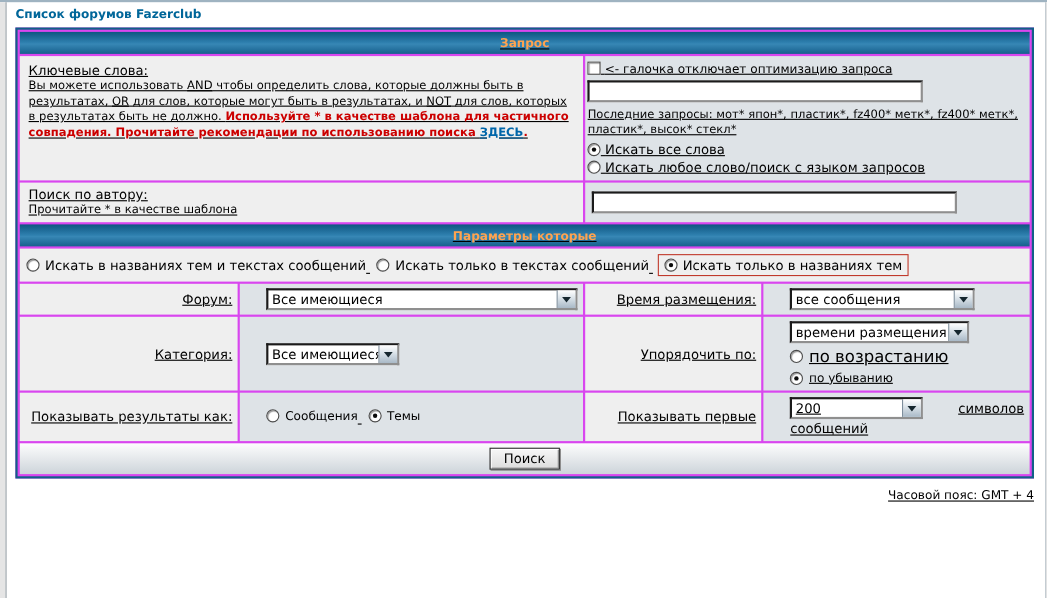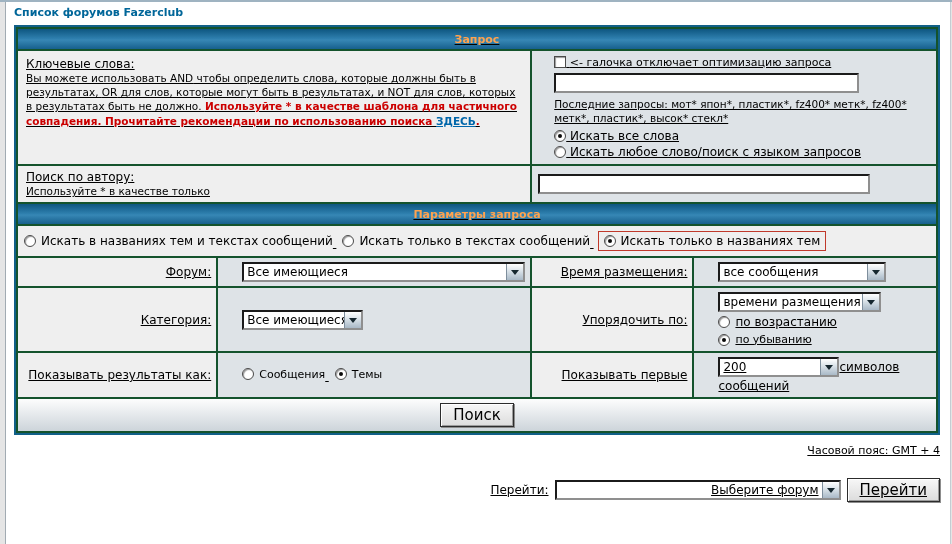--- a/index.html
+++ b/index.html
@@ -12,21 +12,21 @@
   }
   .viewport { position:relative; width:952px; height:544px; border-top:2px solid #9fb3c1; }
   .left-edge { position:absolute; left:0; top:0; bottom:0; width:6px; background:#e5e5e5; border-right:1px solid #a2abb2; }
   .right-edge { position:absolute; right:0; top:0; bottom:0; width:2px; background:#e5e5e5; border-left:1px solid #c4ccd2; }
   .content { position:absolute; left:14px; top:0; width:926px;text-decoration:underline; }
 
   a.breadcrumb-link { display:inline-block; margin-top:4px; color:#006699; font-weight:bold; font-size:11px; text-decoration:none; }
 
   table.forumline {
     width:926px; margin-top:6px;
-    border:2px solid #116088; background:#14532d;
+    border:2px solid #116088; background:#d946ef;
     border-collapse:separate; border-spacing:2px;
   }
   th.cat-header {
     height:20px; text-align:center; font-size:11px; font-weight:bold; color:#FFA34F;
     background:linear-gradient(to bottom, #0e5680 0%, #2e7fae 48%, #3787b5 55%, #17608d 100%);
     padding:2px;
   }
   td { padding:4px 5px; vertical-align:middle; }
   td.row1 { background:#EFEFEF; }
   td.row2 { background:#DEE3E7;padding-left:24px; }
@@ -65,21 +65,21 @@
   .radio.checked::after { content:''; position:absolute; left:3px; top:3px; width:4px; height:4px; border-radius:50%; background:#0a0a0a; }
   .checkbox {
     display:inline-block; width:12px; height:12px; background:#fff;
     border:1px solid #4a4a4a; box-shadow:inset 1px 1px 1px rgba(0,0,0,0.4); vertical-align:-2px;
   }
   label.opt { display:inline-flex; align-items:center; gap:5px; cursor:default; }
 
   .hl-box { display:inline-flex; align-items:center; gap:5px; border:1px solid #c0392b; padding:2px 5px; }
 
   .btn {
-    font-family:inherit; font-size:15px; color:#000; padding:2px 12px; cursor:pointer;
+    font-family:inherit; font-size:12px; color:#000; padding:2px 12px; cursor:pointer;
     background:linear-gradient(to bottom,#f7f7f7,#dcdcdc);
     border:1px solid #2c2c2c;
     box-shadow:inset 1px 1px 0 #ffffff, inset -1px -1px 0 #9c9c9c, 1px 1px 0 #8d8d8d;
   }
 
   .kw-right .stack > * { display:block; }
   .mt2 { margin-top:2px; } .mt4 { margin-top:4px; }
 
   .gmt-line { text-align:right; margin-top:9px; font-size:11px; }
   .jump-line { margin-top:21px; text-align:right; display:flex; justify-content:flex-end; align-items:center; gap:6px; }
@@ -108,21 +108,21 @@
             <th class="cat-header" colspan="4">Запрос</th>
           </tr>
 
       <tr style="height:106px;">
         <td class="row1" colspan="2" style="vertical-align:top; padding:6px 8px;">
           <div class="gen">Ключевые слова:</div>
           <div class="gensmall">
             <span>Вы можете использовать </span><u>AND</u><span> чтобы определить слова, которые должны быть в результатах, </span><u>OR</u><span> для слов, которые могут быть в результатах, и </span><u>NOT</u><span> для слов, которых в результатах быть не должно. </span><span class="warn">Используйте * в качестве шаблона для частичного совпадения. Прочитайте рекомендации по использованию поиска </span><a href="#" class="here-link">ЗДЕСЬ</a><span class="warn">.</span>
           </div>
         </td>
-        <td class="row2 kw-right" colspan="2" style="vertical-align:top; padding:5px 22px;">
+        <td class="row2 kw-right" colspan="2" style="vertical-align:top; padding:5px 2px;">
           <div class="stack">
             <label class="opt gensmall" style="font-size:11px;">
               <span class="checkbox"></span>
               <span>&lt;- галочка отключает оптимизацию запроса</span>
             </label>
             <input class="tinput mt2" style="width: 305px;" value="">
             <div class="gensmall mt4">Последние запросы: мот* япон*, пластик*, fz400* метк*, fz400* метк*, пластик*, высок* стекл*</div>
             <label class="opt gen mt4">
               <span class="radio checked"></span>
               <span>Искать все слова</span>
@@ -131,29 +131,29 @@
               <span class="radio"></span>
               <span>Искать любое слово/поиск с языком запросов</span>
             </label>
           </div>
         </td>
       </tr>
 
       <tr style="height:34px;border-radius:10px;">
         <td class="row1" colspan="2" style="padding:4px 8px;">
           <div class="gen">Поиск по автору:</div>
-          <div class="gensmall">Используйте * в качестве только</div>
+          <div class="gensmall">Прочитайте * в качестве шаблона</div>
         </td>
         <td class="row2" colspan="2" style="padding:4px 6px;">
           <input class="tinput" style="width: 332px;" value="">
         </td>
       </tr>
 
       <tr>
-            <th class="cat-header" colspan="4">Параметры запроса</th>
+            <th class="cat-header" colspan="4">Параметры которые</th>
           </tr>
 
       <tr style="height:30px;">
         <td class="row1" colspan="4" style="padding:4px 6px;">
           <label class="opt gen">
             <span class="radio"></span>
             <span>Искать в названиях тем и текстах сообщений</span>
           </label>
           <label class="opt gen" style="margin-left:6px;">
             <span class="radio"></span>
@@ -190,21 +190,21 @@
             <span class="val">Все имеющиеся</span>
             <span class="arrow-btn"></span>
           </span>
         </td>
         <td class="row1 lbl">Упорядочить по:</td>
         <td class="row2">
           <span class="select" style="width:163px;">
             <span class="val">времени размещения</span>
             <span class="arrow-btn"></span>
           </span>
-          <label class="opt gensmall mt2" style="display:flex; font-size:12px;">
+          <label class="opt gensmall mt2" style="display:flex; font-size:15px;">
             <span class="radio"></span>
             <span>по возрастанию</span>
           </label>
           <label class="opt gensmall mt2" style="display:flex; font-size:11px;">
             <span class="radio checked"></span>
             <span>по убыванию</span>
           </label>
         </td>
       </tr>
 
@@ -215,44 +215,36 @@
             <span class="radio"></span>
             <span>Сообщения</span>
           </label>
           <label class="opt" style="font-size:11px; margin-left:6px;">
             <span class="radio checked"></span>
             <span>Темы</span>
           </label>
         </td>
         <td class="row1 lbl">Показывать первые</td>
         <td class="row2">
-          <div style="display:flex; align-items:center; gap:0;">
+          <div style="display:flex; align-items:center; gap:0;justify-content:space-between;">
             <span class="select" style="width:121px;">
               <span class="val">200</span>
               <span class="arrow-btn"></span>
             </span>
             <span class="gen">символов</span>
           </div>
           <div class="gen mt2">сообщений</div>
         </td>
       </tr>
 
       <tr>
         <td class="cat-bottom" colspan="4">
           <button class="btn">Поиск</button>
         </td>
       </tr>
     </tbody>
       </table>
 
     <div class="gmt-line">Часовой пояс: GMT + 4</div>
 
-    <div class="jump-line">
-      <span class="gen">Перейти:</span>
-      <span class="select" style="width:286px;">
-        <span class="val">Выберите форум</span>
-        <span class="arrow-btn"></span>
-      </span>
-      <button class="btn">Перейти</button>
-    </div>
 
   </div>
 </div>
 
 </body></html>

